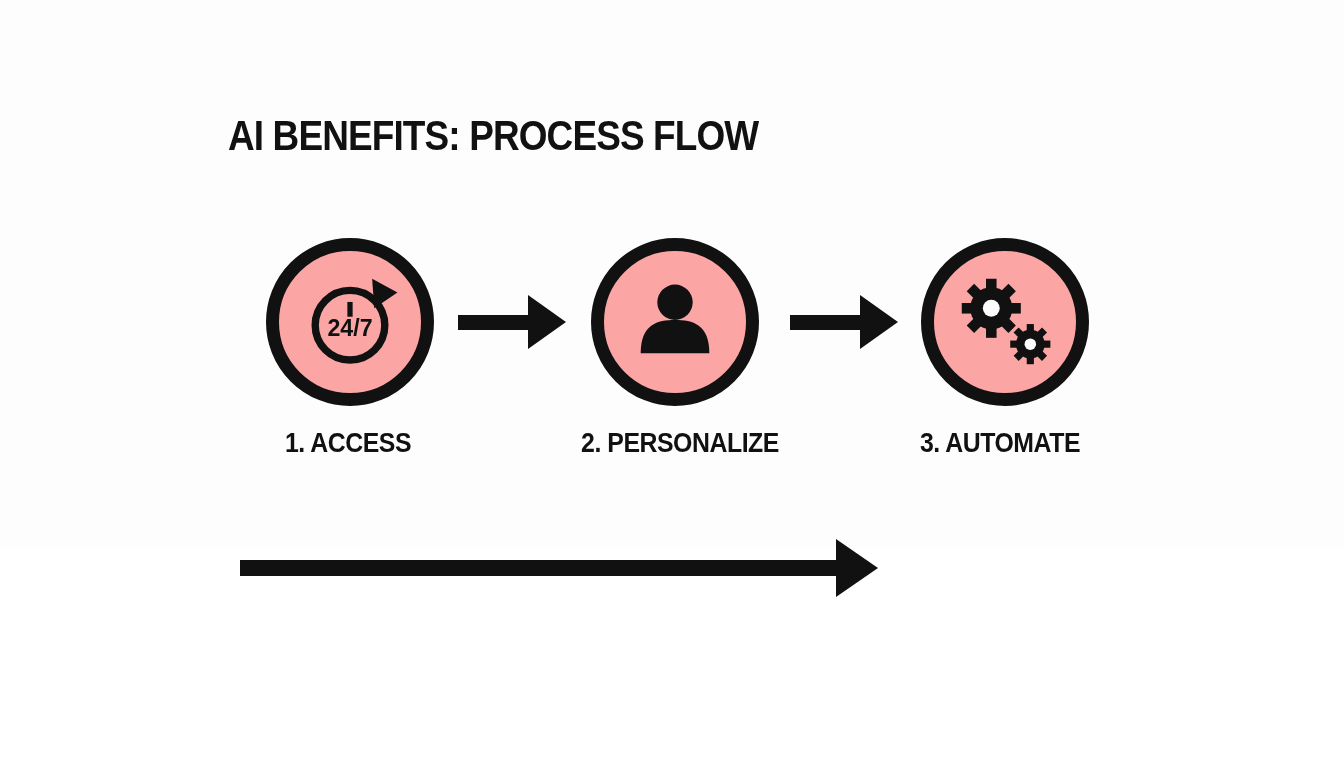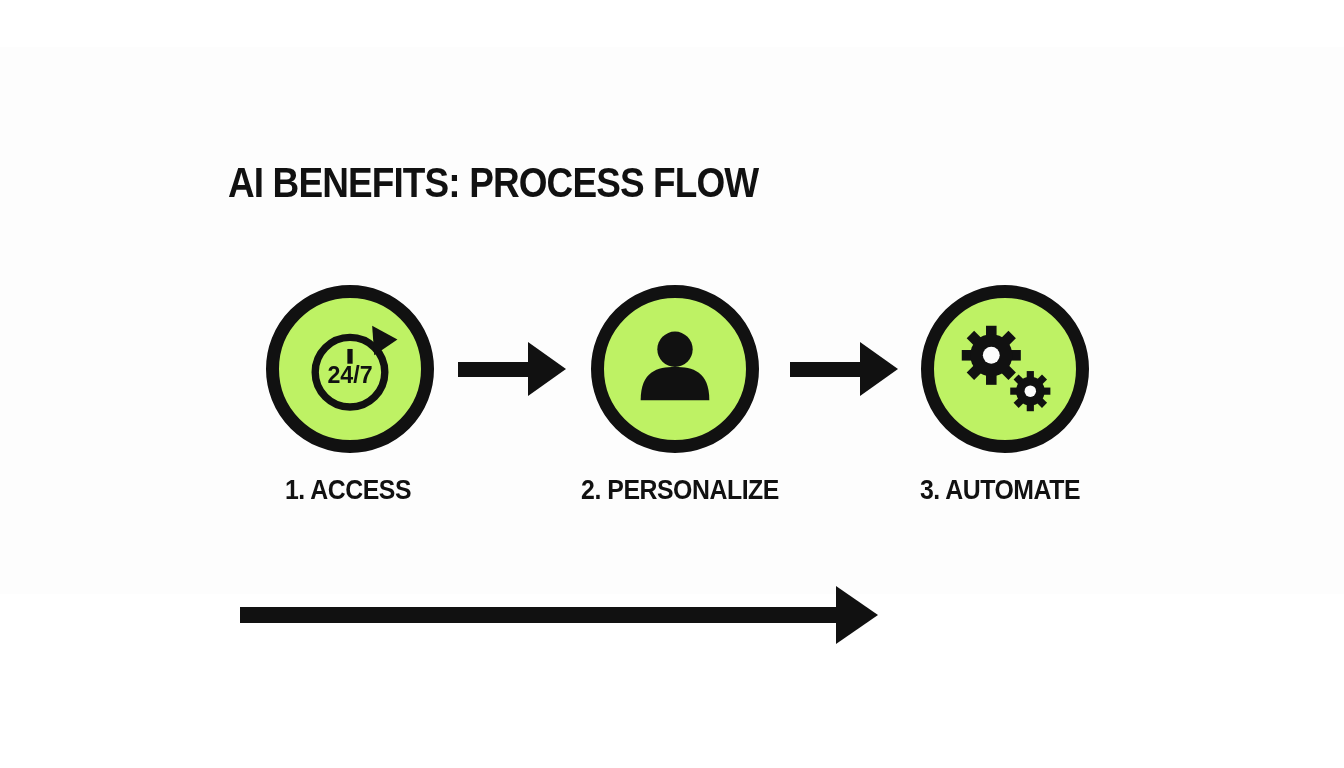--- a/index.html
+++ b/index.html
@@ -8,41 +8,40 @@
     background: #ffffff;
     font-family: "Liberation Sans", sans-serif;
     color: #111111;
     overflow: hidden;
   }
   .canvas {
     position: relative;
     width: 1344px;
     height: 547px;
     background: #fdfdfd;
-    margin-top: 47px;
   }
   .title {
     position: absolute;
     left: 228px;
     top: 112px;
     font-size: 42px;
     font-weight: 700;
     letter-spacing: -1px;
     color: #111111;
     transform: scaleX(0.88);
     transform-origin: left center;
     white-space: nowrap;
   }
   .step-circle {
     position: absolute;
     width: 168px;
     height: 168px;
     border: 13px solid #111111;
     border-radius: 50%;
-    background: #bef264;
+    background: #fca5a5;
     display: flex;
     align-items: center;
     justify-content: center;
   }
   .step-label {
     position: absolute;
     width: 400px;
     top: 428px;
     font-size: 27px;
     font-weight: 700;

